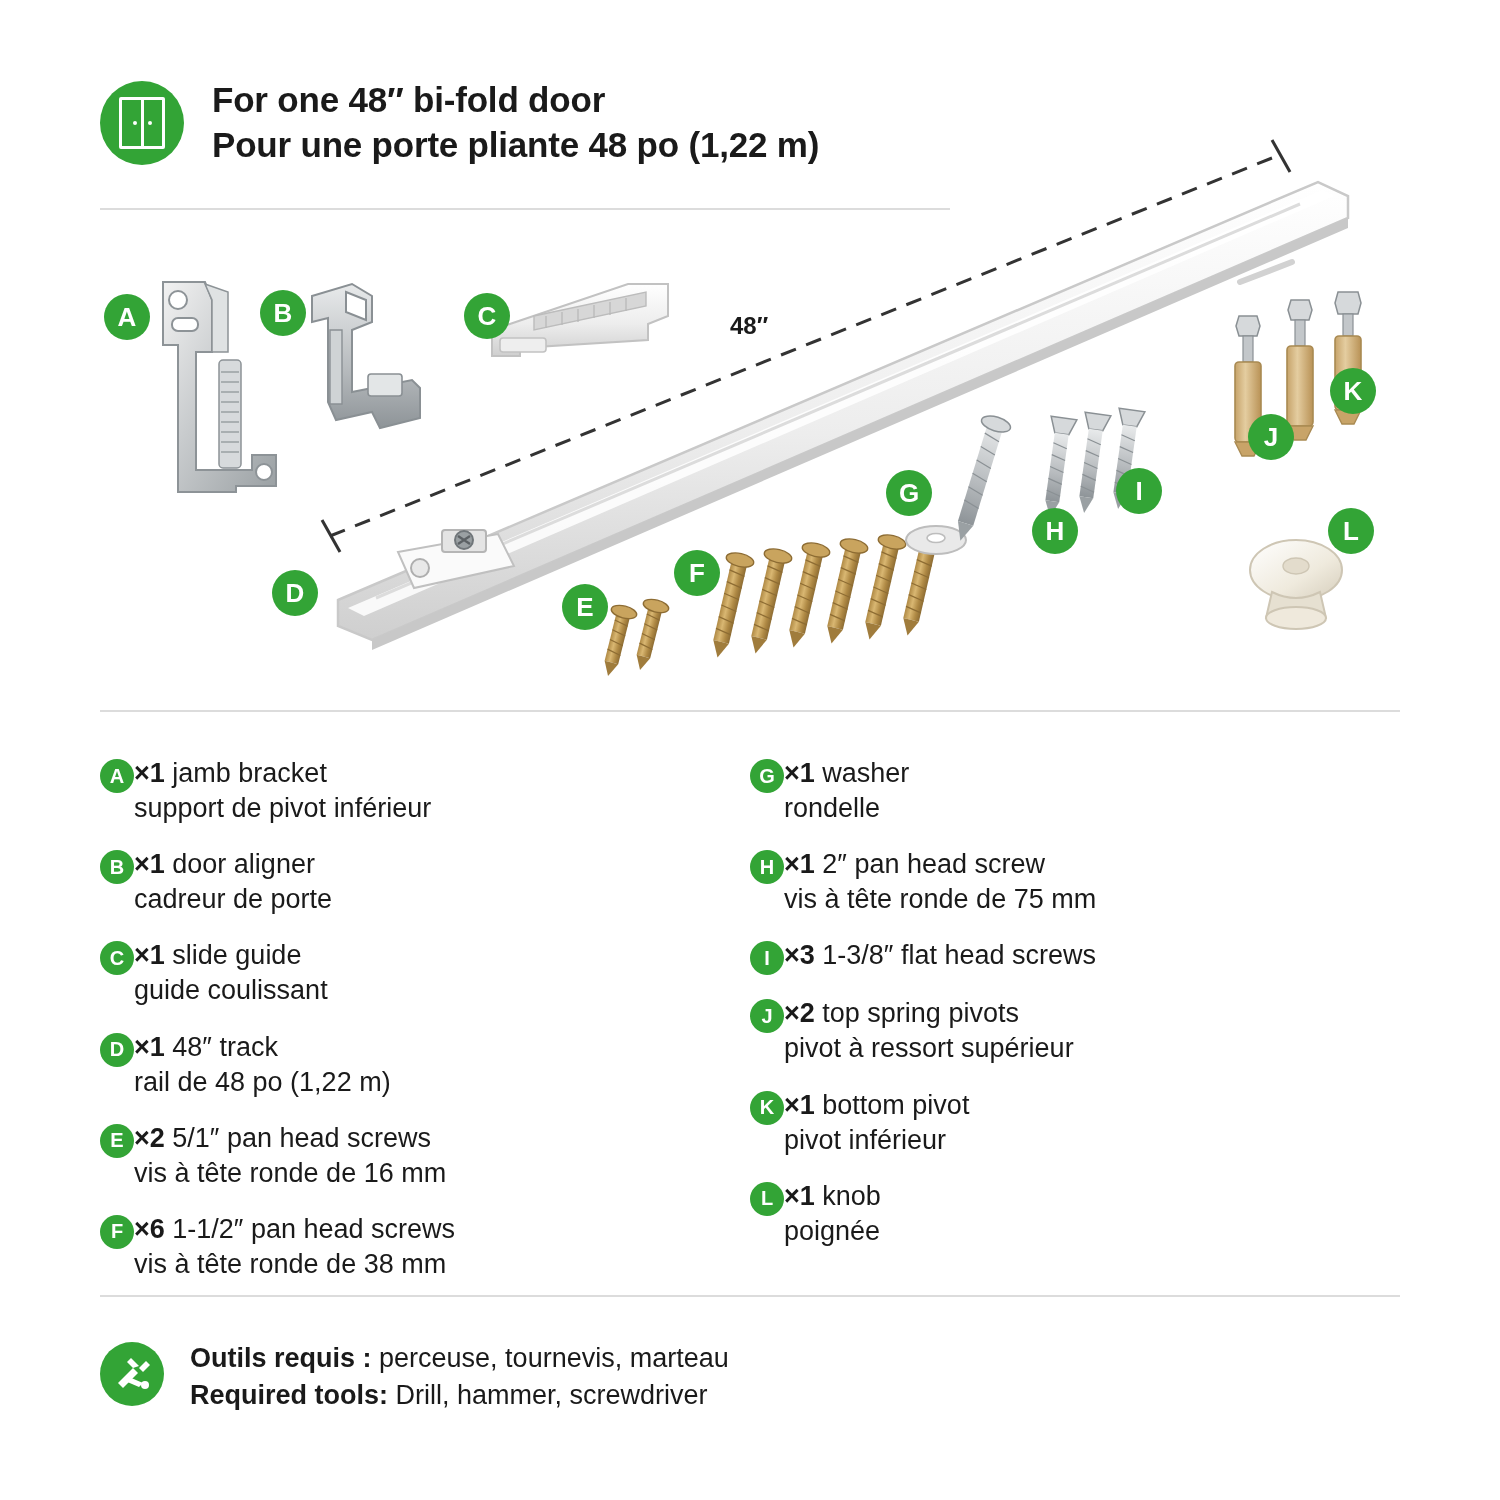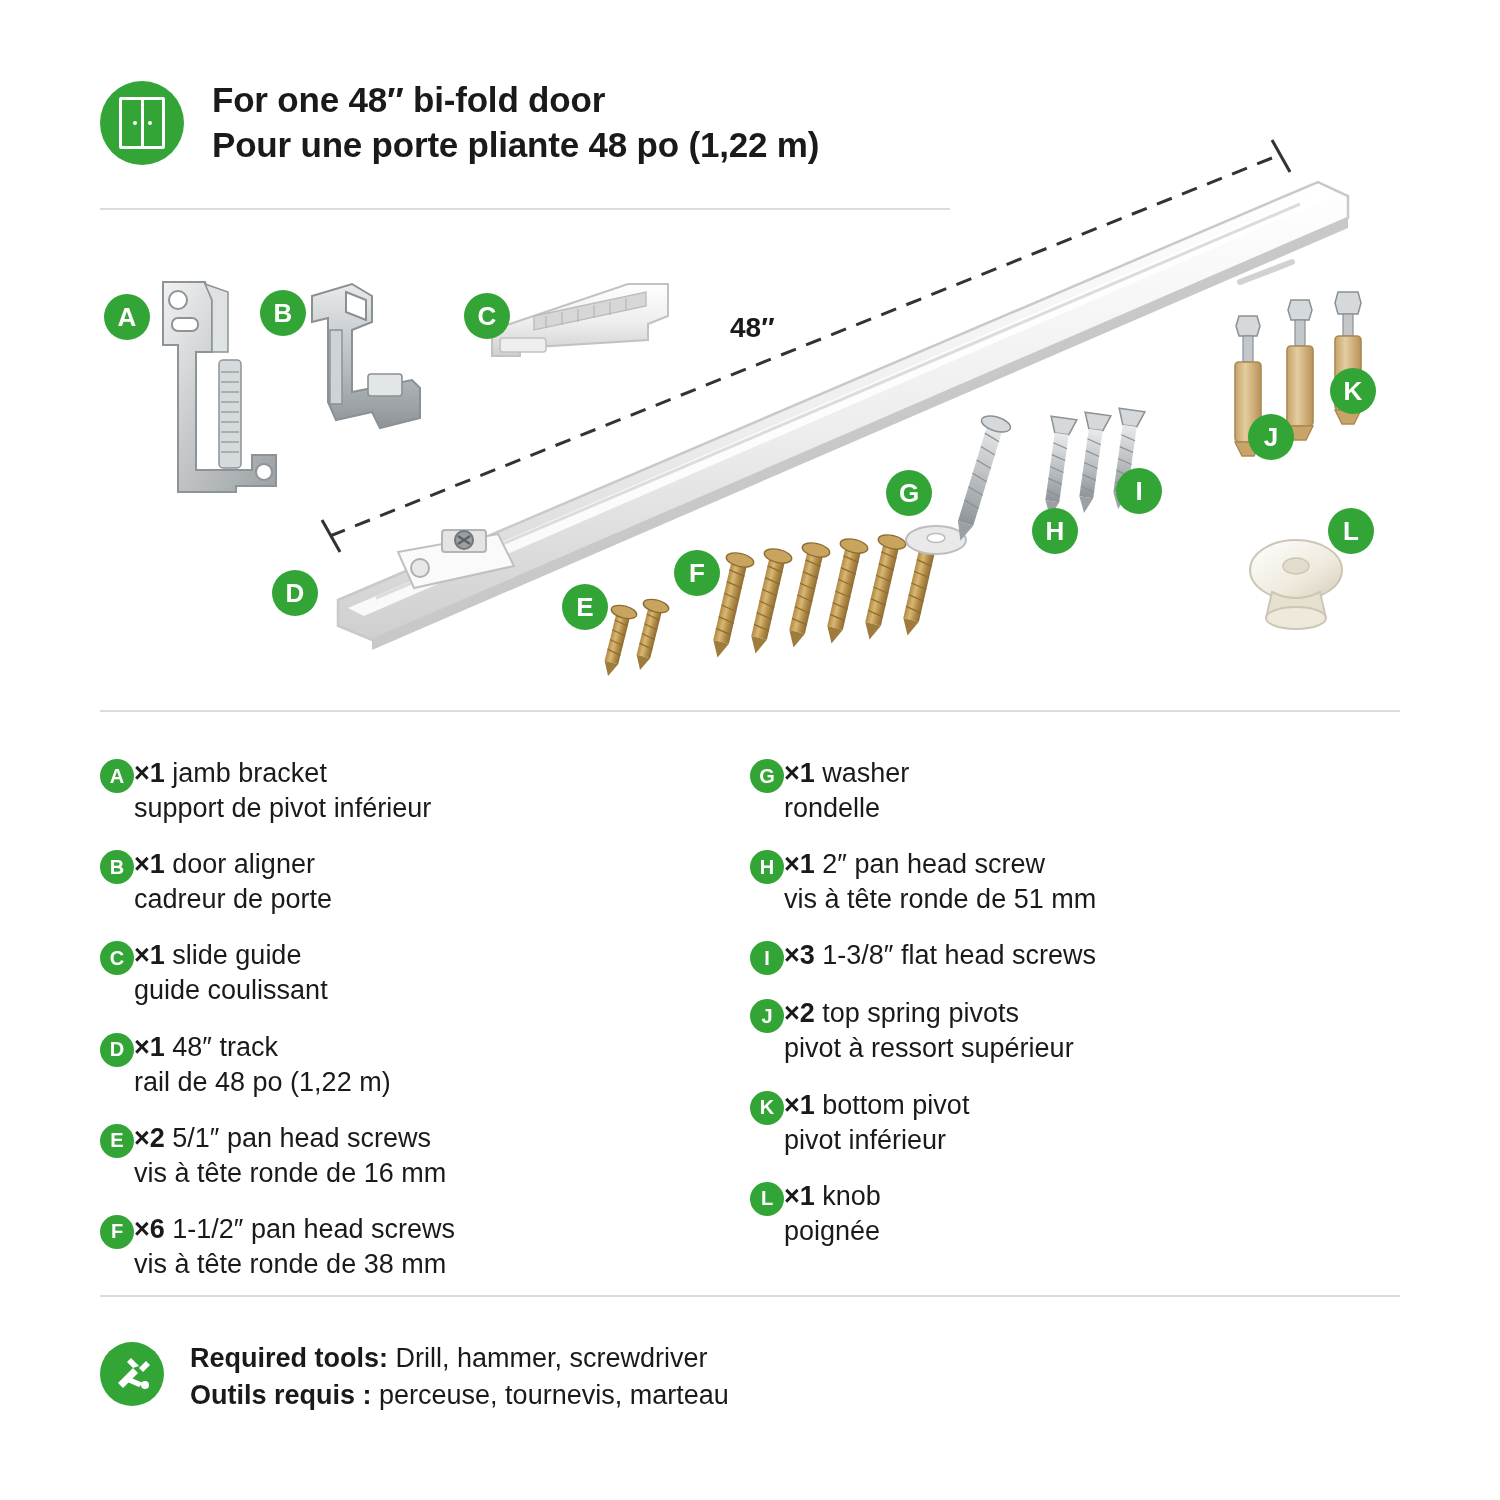--- a/index.html
+++ b/index.html
@@ -492,21 +492,21 @@
 <div class="puck" style="left:272px; top:570px;">D</div>
 <div class="puck" style="left:562px; top:584px;">E</div>
 <div class="puck" style="left:674px; top:550px;">F</div>
 <div class="puck" style="left:886px; top:470px;">G</div>
 <div class="puck" style="left:1032px; top:508px;">H</div>
 <div class="puck" style="left:1116px; top:468px;">I</div>
 <div class="puck" style="left:1248px; top:414px;">J</div>
 <div class="puck" style="left:1330px; top:368px;">K</div>
 <div class="puck" style="left:1328px; top:508px;">L</div>
 
-<div style="position:absolute; left:730px; top:312px; font-size:28px; font-weight:bold;">48″</div>
+<div style="position:absolute; left:730px; top:312px; font-size:24px; font-weight:bold;">48″</div>
 
 <div class="list col-left">
 
   <div class="list-item">
     <div class="list-puck">A</div>
     <div class="list-body">
       <div class="list-line1"><span class="qty">×1</span>
         <span>jamb bracket</span></div>
       <div class="list-line2">support de pivot inférieur</div>
     </div>
@@ -568,21 +568,21 @@
         <span>washer</span></div>
       <div class="list-line2">rondelle</div>
     </div>
   </div>
 
   <div class="list-item">
     <div class="list-puck">H</div>
     <div class="list-body">
       <div class="list-line1"><span class="qty">×1</span>
         <span>2″ pan head screw</span></div>
-      <div class="list-line2">vis à tête ronde de 51 mm</div>
+      <div class="list-line2">vis à tête ronde de 75 mm</div>
     </div>
   </div>
 
   <div class="list-item">
     <div class="list-puck">I</div>
     <div class="list-body">
       <div class="list-line1"><span class="qty">×3</span>
         <span>1-3/8″ flat head screws</span></div>
     </div>
   </div>
@@ -620,18 +620,18 @@
   <div class="tools-circle">
     <svg width="38" height="38" viewBox="0 0 38 38">
       <path d="M5 28 L20 13 L25 18 L10 33 Z" fill="#ffffff"></path>
       <path d="M20 13 L14 7 L18 3 L26 11 Z" fill="#ffffff"></path>
       <path d="M33 6 L26 13 L30 17 L37 10 Z" fill="#ffffff"></path>
       <path d="M12 26 L26 32 L30 28 L16 22 Z" fill="#ffffff"></path>
       <circle cx="32" cy="30" r="4" fill="#ffffff"></circle>
     </svg>
   </div>
   <div class="tools-text">
+    <div><b>Outils requis :</b>
+      <span>perceuse, tournevis, marteau</span></div>
     <div><b>Required tools:</b>
       <span>Drill, hammer, screwdriver</span></div>
-    <div><b>Outils requis :</b>
-      <span>perceuse, tournevis, marteau</span></div>
   </div>
 </div>
 
 </body></html>

